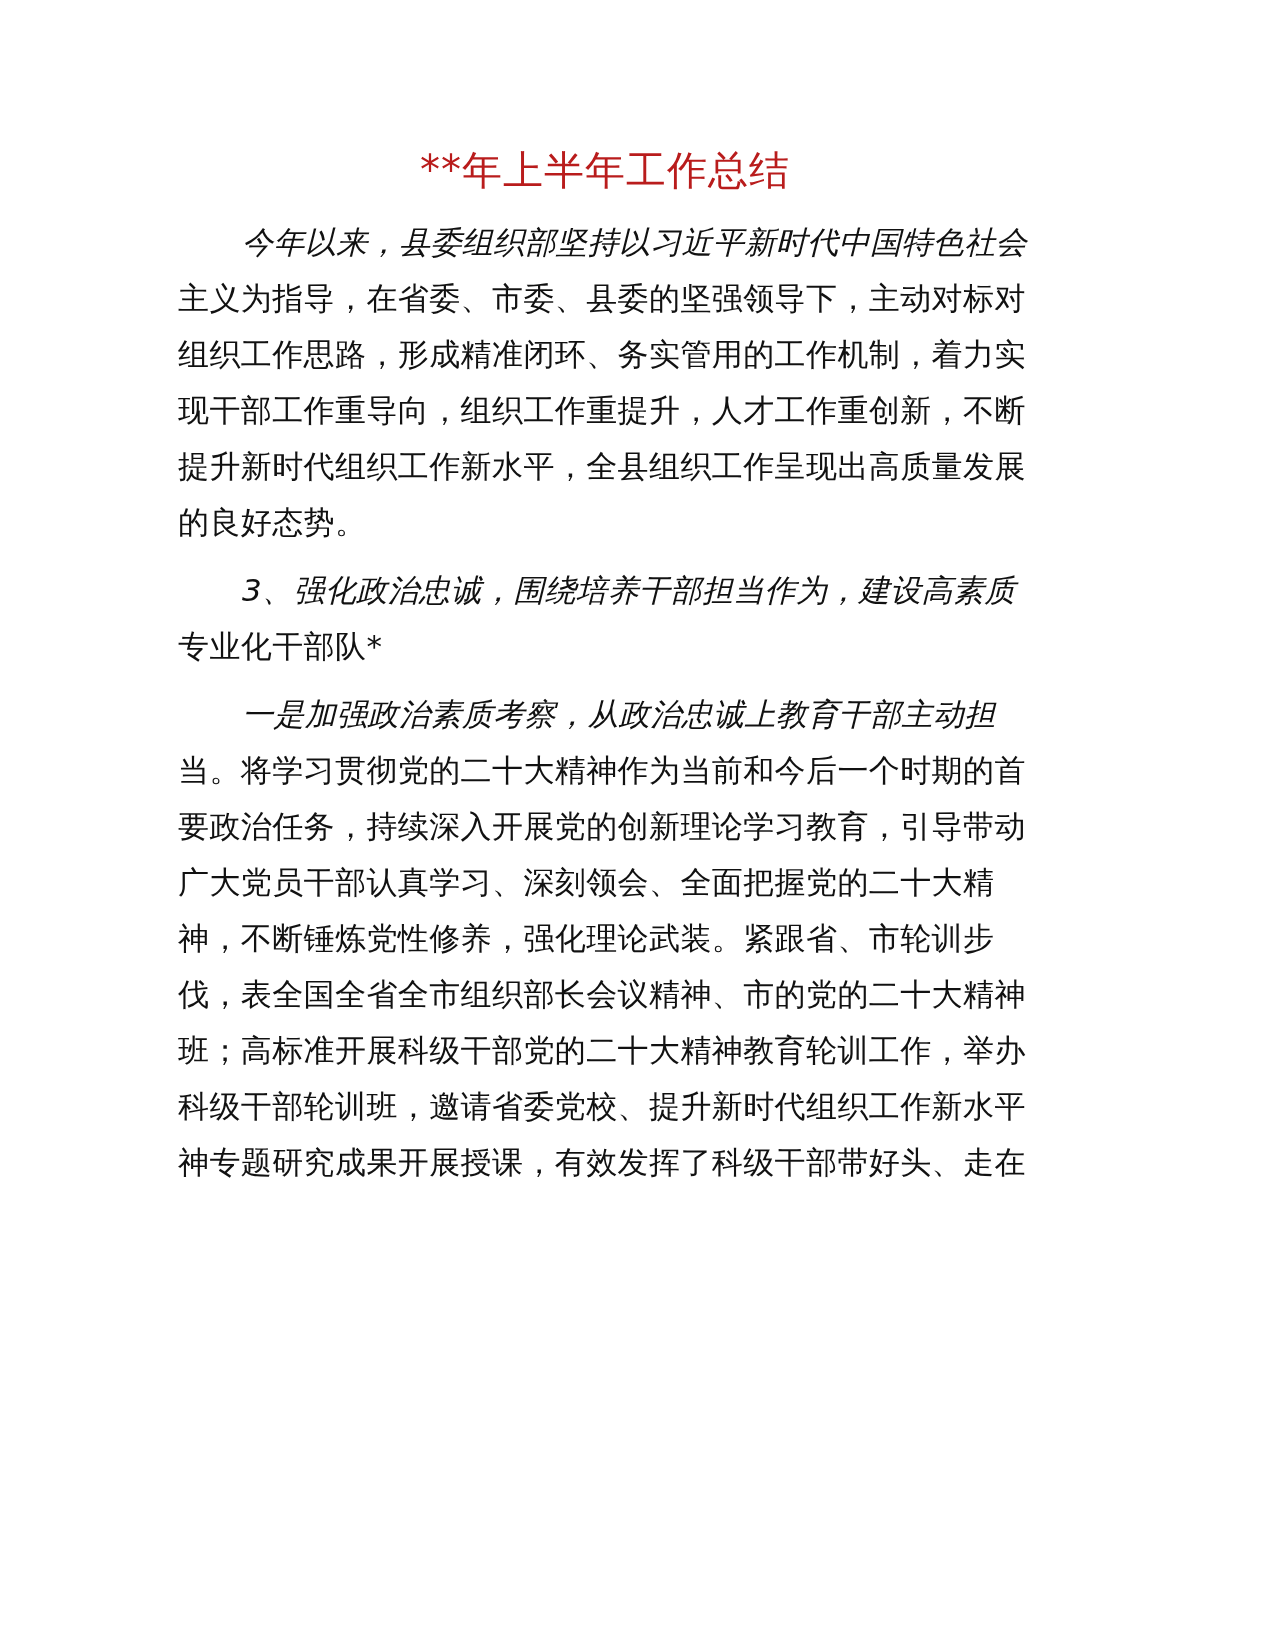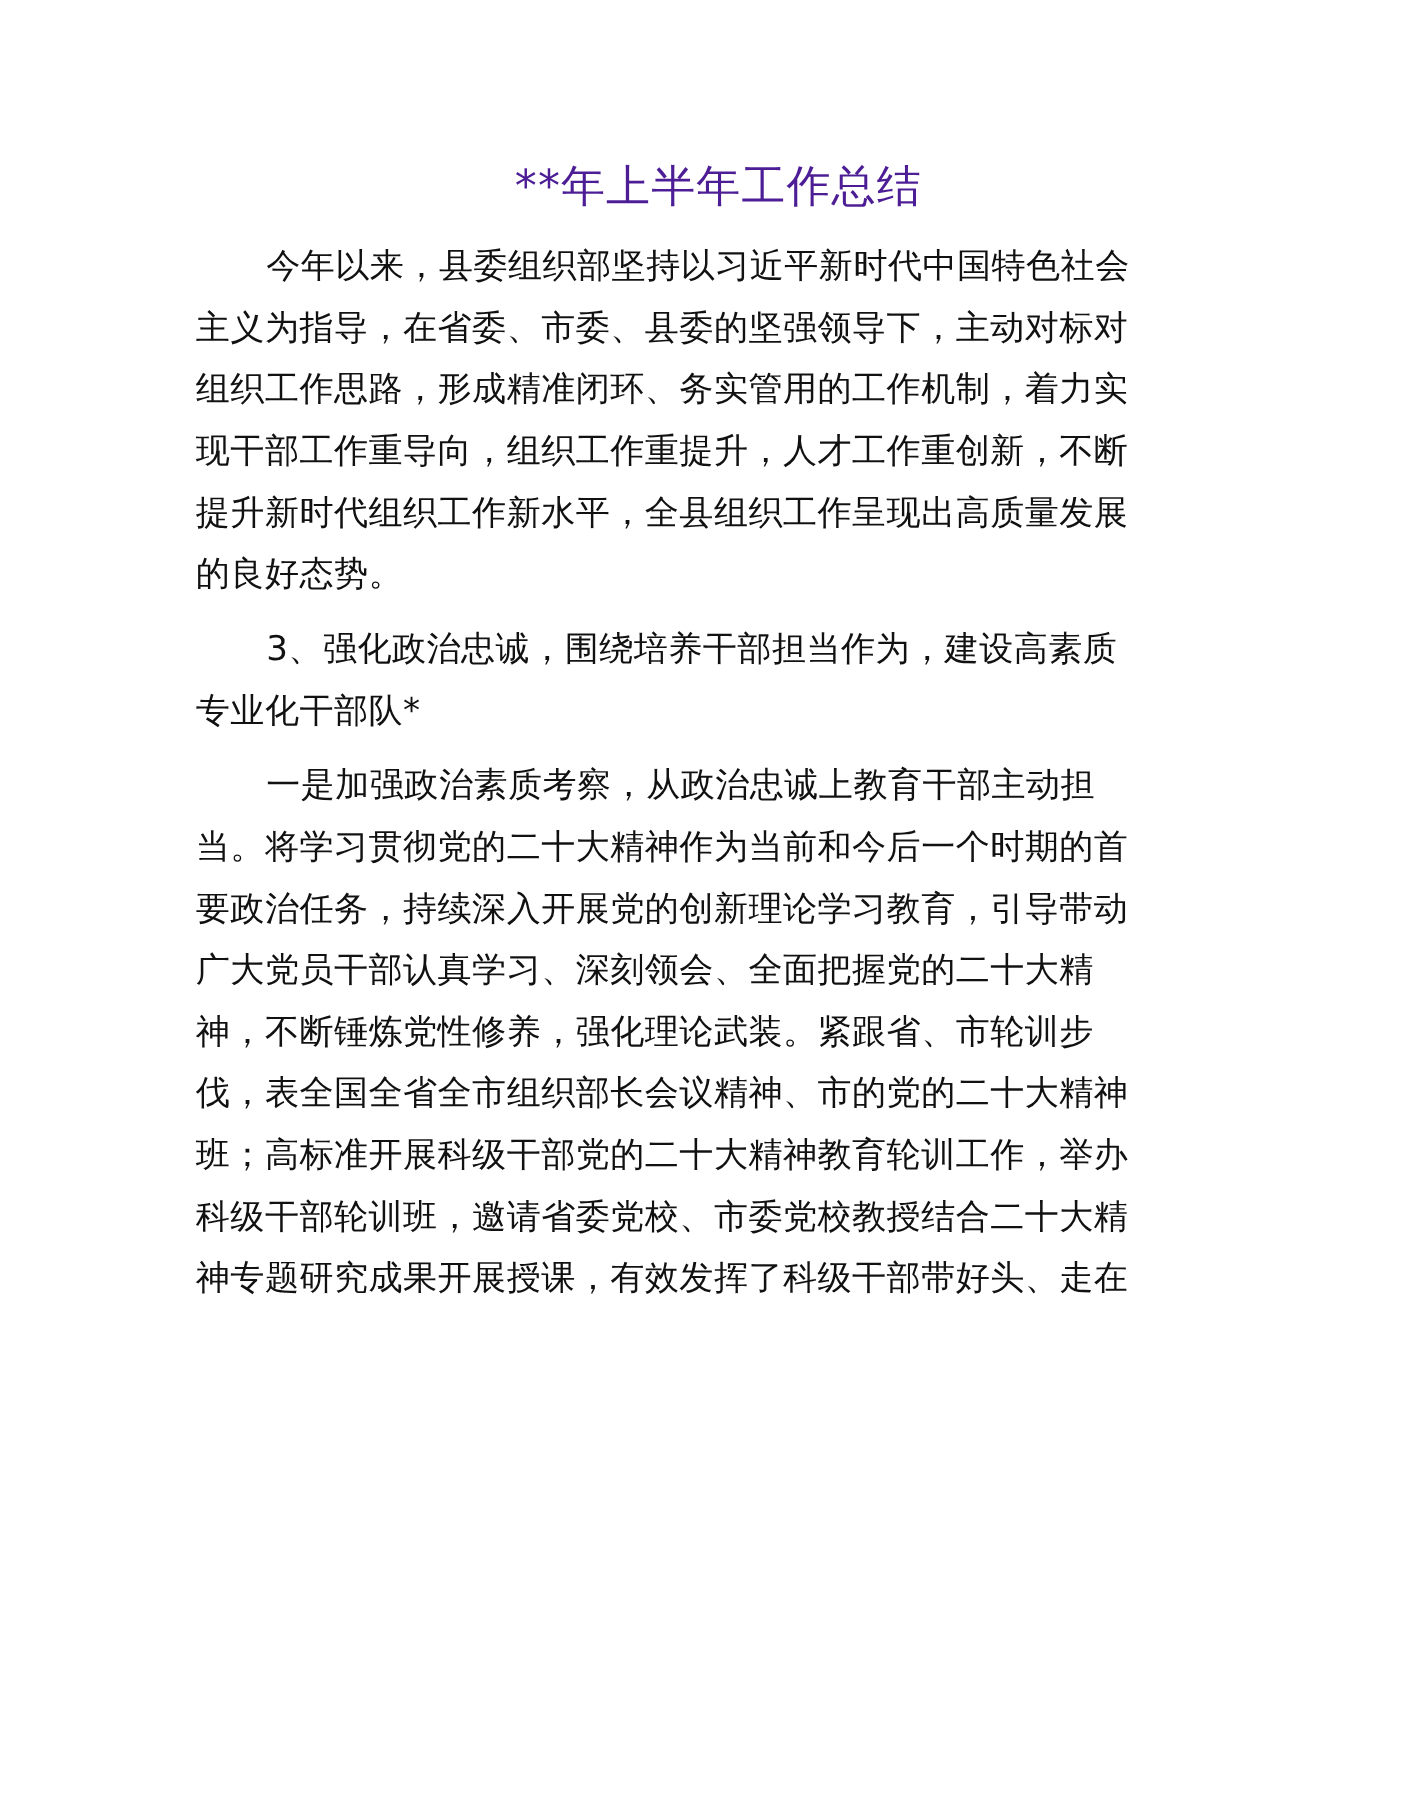--- a/index.html
+++ b/index.html
@@ -25,41 +25,41 @@
     }
     .title {
       position: absolute;
       left: 0;
       top: 140px;
       width: 1210px;
       text-align: center;
       font-size: 40px;
       line-height: 60px;
       letter-spacing: 1px;
-      color: #4c1d95;
+      color: #b91c1c;
       margin: 0;
       font-weight: normal;
-      padding-left: 48px;
     }
     .body {
       position: absolute;
       left: 178px;
       top: 214px;
       width: 860px;
     }
     .line {
       height: 56px;
       line-height: 56px;
       font-size: 31px;
       white-space: nowrap;
       letter-spacing: 0.4px;
       color: #111111;
     }
     .indent {
       padding-left: 64px;
+      font-style: italic;
     }
     .para-gap {
       height: 12px;
     }
   </style>
 </head>
 <body>
 
 <div class="page">
   <h1 class="title">**年上半年工作总结</h1>
@@ -85,17 +85,17 @@
     <div class="para-gap"></div>
 
     <div>
       <div class="line indent">一是加强政治素质考察，从政治忠诚上教育干部主动担</div>
       <div class="line">当。将学习贯彻党的二十大精神作为当前和今后一个时期的首</div>
       <div class="line">要政治任务，持续深入开展党的创新理论学习教育，引导带动</div>
       <div class="line">广大党员干部认真学习、深刻领会、全面把握党的二十大精</div>
       <div class="line">神，不断锤炼党性修养，强化理论武装。紧跟省、市轮训步</div>
       <div class="line">伐，表全国全省全市组织部长会议精神、市的党的二十大精神</div>
       <div class="line">班；高标准开展科级干部党的二十大精神教育轮训工作，举办</div>
-      <div class="line">科级干部轮训班，邀请省委党校、市委党校教授结合二十大精</div>
+      <div class="line">科级干部轮训班，邀请省委党校、提升新时代组织工作新水平</div>
       <div class="line">神专题研究成果开展授课，有效发挥了科级干部带好头、走在</div>
     </div>
   </div>
 </div>
 
 </body></html>

